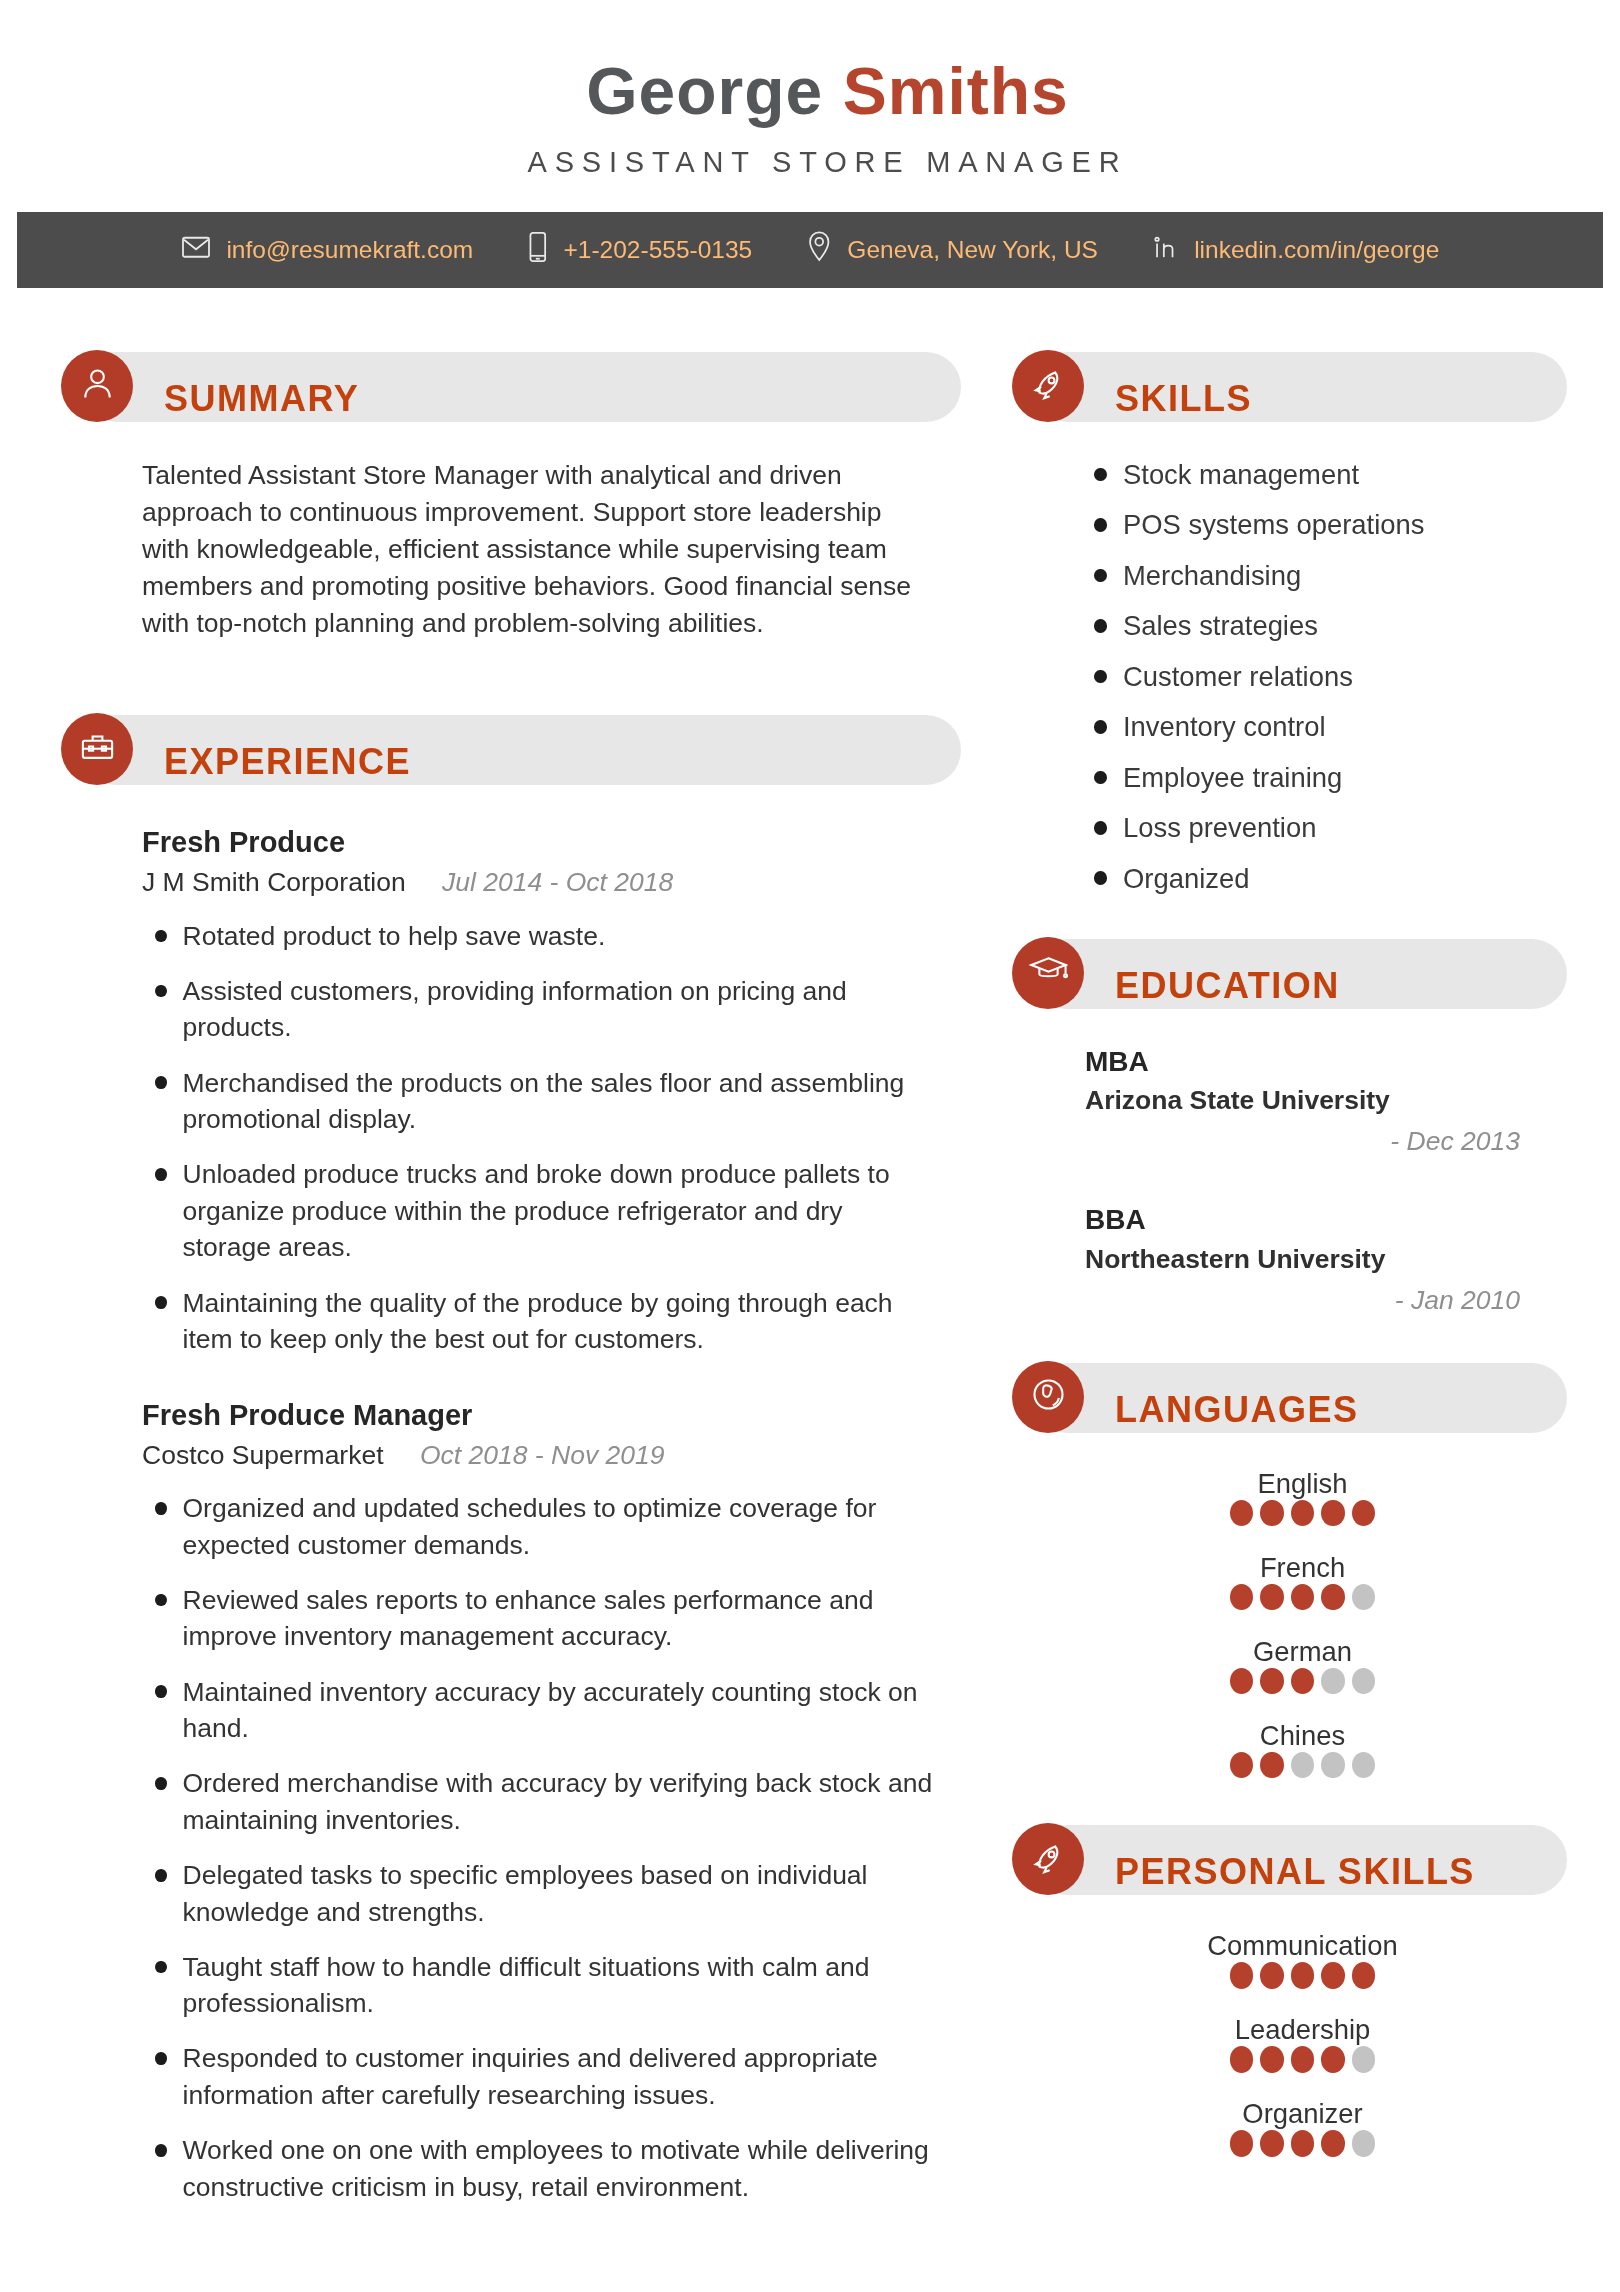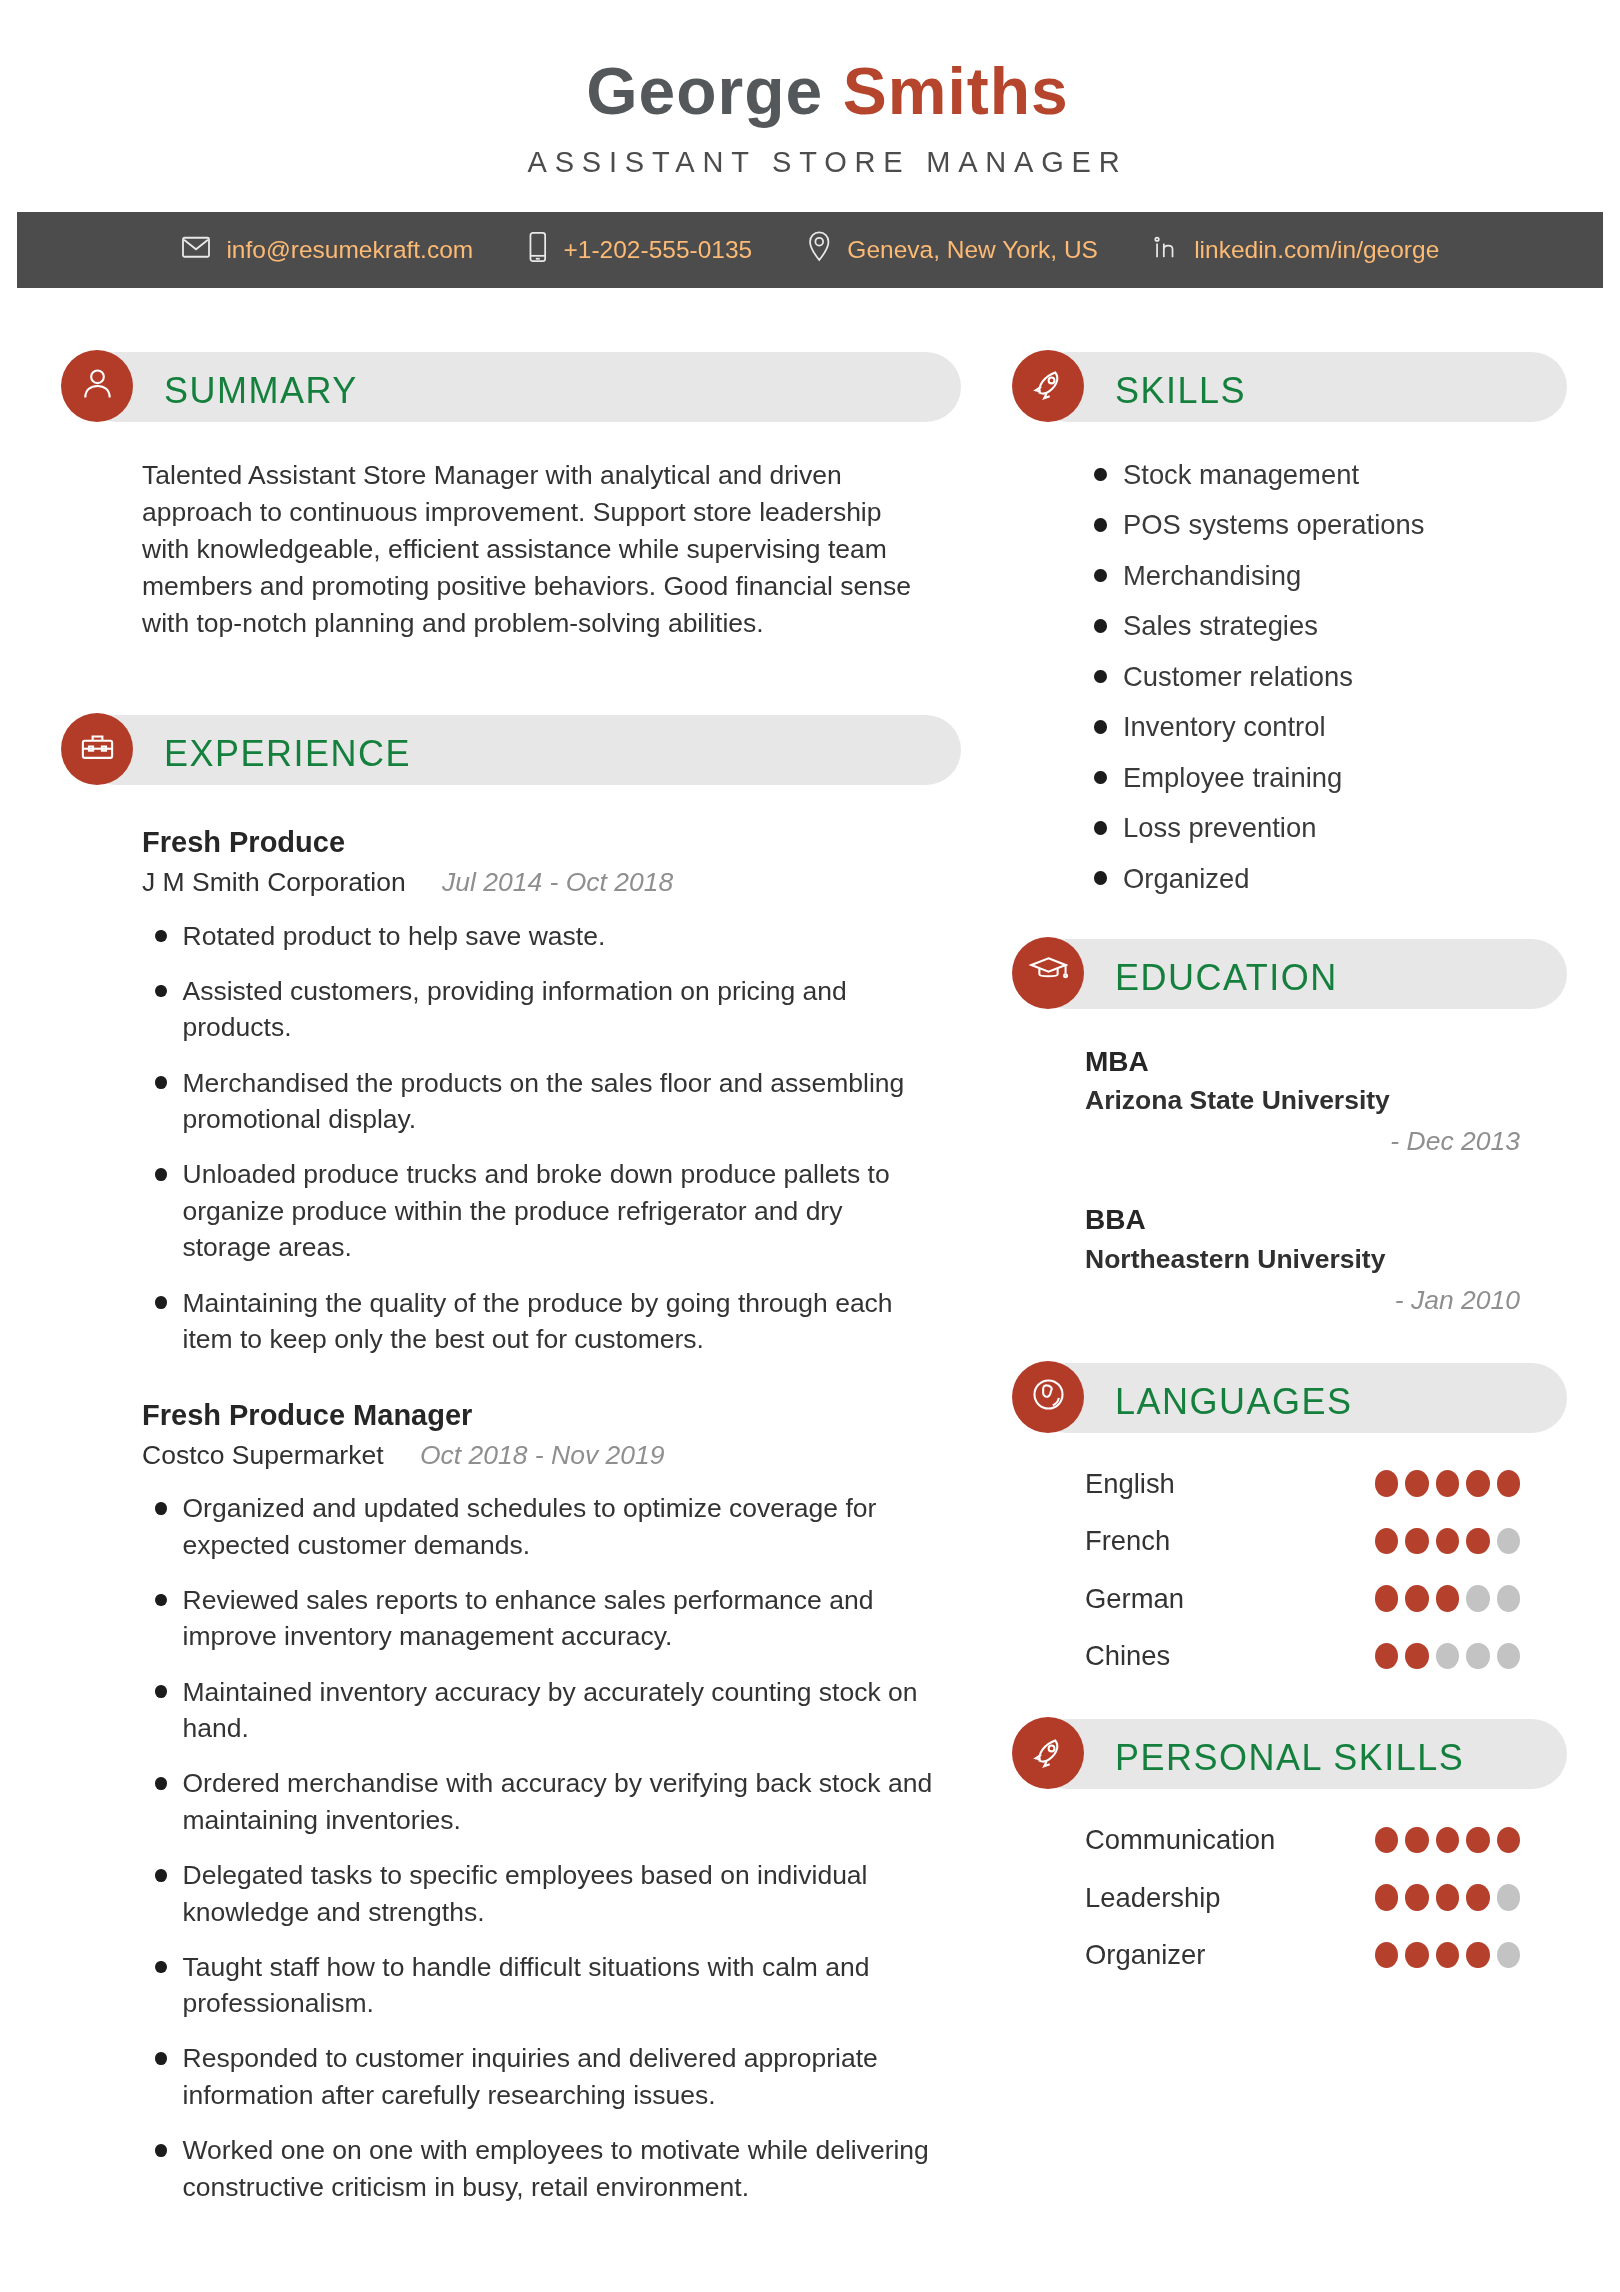--- a/index.html
+++ b/index.html
@@ -39,22 +39,22 @@
     position:absolute; left:19.6px; right:0; top:2px; bottom:0;
     background:#e7e7e7; border-radius:36px;
   }
   .section-header .icon-circle {
     position:absolute; left:0; top:0; width:72px; height:72px;
     background:#b23c28; border-radius:50%;
     display:flex; align-items:center; justify-content:center;
   }
   .section-header .icon-circle svg { stroke:#ffffff; fill:none; stroke-width:1.7; }
   .section-header .section-title {
-    position:absolute; left:103px; top:4px; height:72px; line-height:74px;
-    font-size:36px; font-weight:400; color:#15803d; letter-spacing:1.5px;
+    position:absolute; left:103px; top:12px; height:72px; line-height:74px;
+    font-size:36px; font-weight:700; color:#c2410c; letter-spacing:1.5px;
   }
   
   .summary-text {
     margin:35px 0 0 81px; width:776px;
     font-size:26.5px; line-height:1.4; color:#333333;
   }
   .experience-section { margin-top:71px; }
   .job { margin-top:41px; }
   .job-title { margin-left:81px; font-size:29px; font-weight:700; color:#262626; }
   .job-meta { margin-left:81px; margin-top:7.8px; font-size:26.5px; }
@@ -82,21 +82,21 @@
   .education-section { margin-top:41px; }
   .edu-entry { margin:37px 47px 0 73px; }
   .edu-entry + .edu-entry { margin-top:47px; }
   .degree { font-size:28px; font-weight:700; color:#262626; }
   .school { margin-top:7.8px; font-size:26.5px; font-weight:700; color:#303030; }
   .edu-date { margin-top:9.8px; text-align:right; font-size:26.5px; font-style:italic; color:#8f8f8f; }
   .languages-section, .personal-section { margin-top:45px; }
   .rating-rows { margin:35px 47px 0 73px; }
   .rating-row {
     display:flex; align-items:center; justify-content:space-between;
-    margin-bottom:25.5px; font-size:27.4px; color:#333333;
+    margin-bottom:25.5px; font-size:27.4px; color:#333333;flex-direction:column;
   }
   .dots { display:flex; gap:6.9px; }
   .dot { width:23.5px; height:26.5px; border-radius:50%; background:#c3c3c3; }
   .dots[data-level="1"] .dot:nth-child(-n+1),
   .dots[data-level="2"] .dot:nth-child(-n+2),
   .dots[data-level="3"] .dot:nth-child(-n+3),
   .dots[data-level="4"] .dot:nth-child(-n+4),
   .dots[data-level="5"] .dot:nth-child(-n+5) { background:#b5402c; }
 </style>
 </head>

